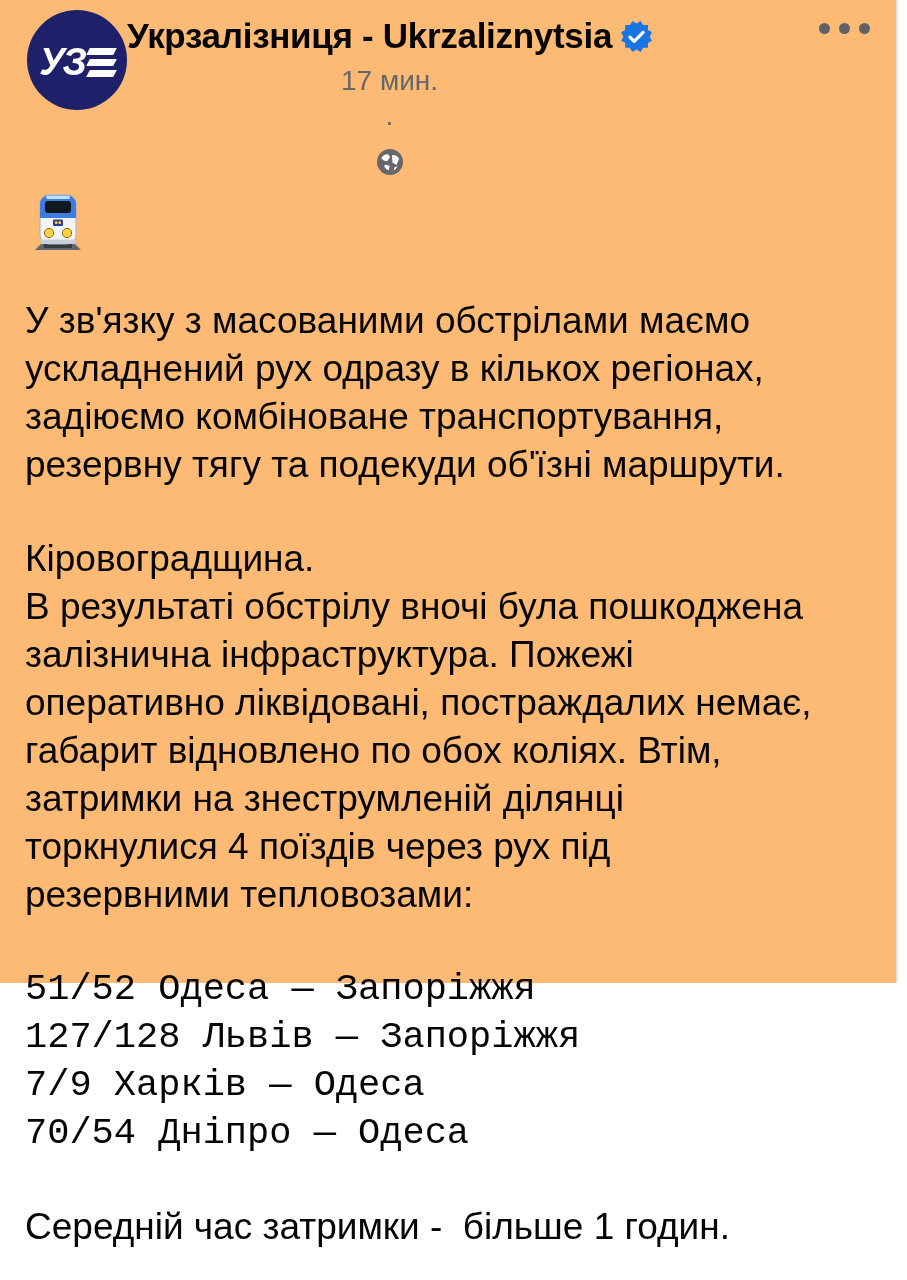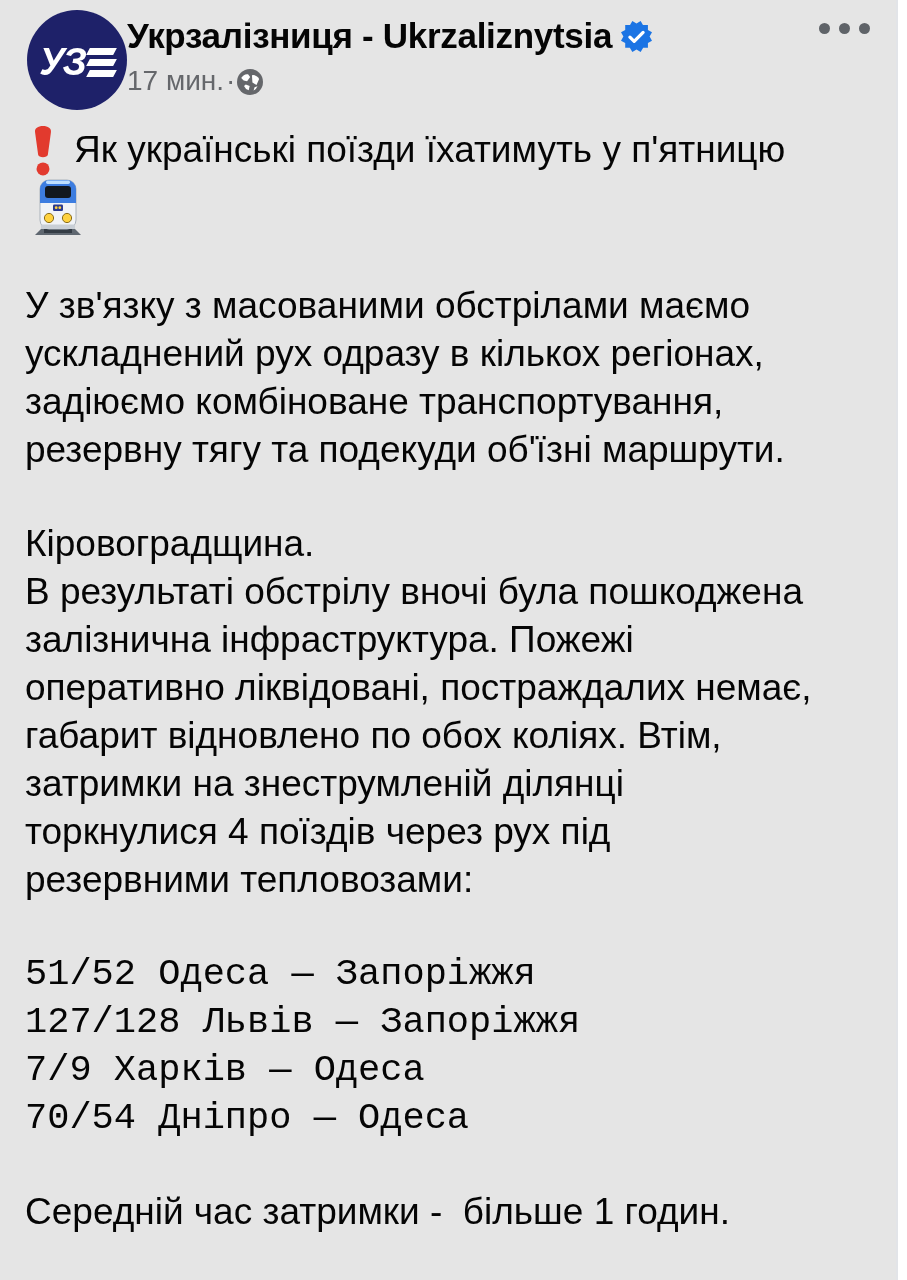--- a/index.html
+++ b/index.html
@@ -10,23 +10,23 @@
     color: #050505;
   }
   body {
     width: 907px;
     height: 1280px;
     overflow: hidden;
   }
   .card {
     box-sizing: border-box;
     width: 898px;
-    height: 1280px;
+    height: 983px;
     border-right: 2px solid #e2e4e8;
-    background: #e5e5e5;
+    background: #fdba74;
   }
   
   .header {
     display: flex;
     align-items: flex-start;
     padding: 10px 24px 0 27px;
     position: relative;
   }
   .avatar {
     width: 100px;
@@ -85,21 +85,22 @@
     margin-left: 9px;
     flex: 0 0 auto;
     display: inline-flex;
   }
   .meta-row {
     display: flex;
     align-items: center;
     margin-top: 7px;
     color: #65676b;
     font-size: 28px;
-    gap: 2px;
+    gap: 9px;
+    flex-direction: column;
   }
   .globe {
     width: 26px;
     height: 26px;
     display: inline-flex;
     margin-top: 2px;
   }
   .menu {
     margin-left: auto;
     display: flex;
@@ -190,29 +191,20 @@
 
     <div class="menu">
       <span class="dot"></span>
       <span class="dot"></span>
       <span class="dot"></span>
     </div>
   </div>
 
   <div class="content">
 
-    <div class="headline">
-      <span class="excl">
-        <svg viewBox="0 0 20 34" width="30" height="50">
-          <path fill="#e23a2e" d="M10 0 C13.4 0 15.8 1.6 15.4 4.2 L13.3 19.6 C13.1 21.8 6.9 21.8 6.7 19.6 L4.6 4.2 C4.2 1.6 6.6 0 10 0 Z"></path>
-          <circle cx="10" cy="29.2" r="4.4" fill="#e23a2e"></circle>
-        </svg>
-      </span>
-      <span>Як українські поїзди їхатимуть у п'ятницю</span>
-    </div>
 
     <div class="train-line">
       <span>
         <svg viewBox="0 0 52 58" width="54" height="58">
           <path d="M3 57 L10 50 H42 L49 57 Z" fill="#5f6770"></path>
           <rect x="12" y="51" width="28" height="4" fill="#343c45"></rect>
           <rect x="8" y="2" width="36" height="49" rx="9" fill="#f1f3f6" stroke="#aab2bb" stroke-width="1"></rect>
           <path d="M8 25 V11 a9 9 0 0 1 9 -9 h18 a9 9 0 0 1 9 9 v14 Z" fill="#3d7de0"></path>
           <rect x="14" y="2.5" width="24" height="3.5" rx="1.7" fill="#bfe0ff"></rect>
           <rect x="13" y="8" width="26" height="12" rx="3" fill="#12181f"></rect>

